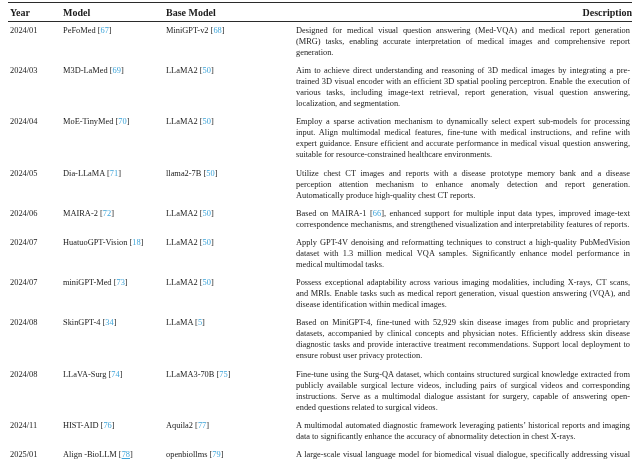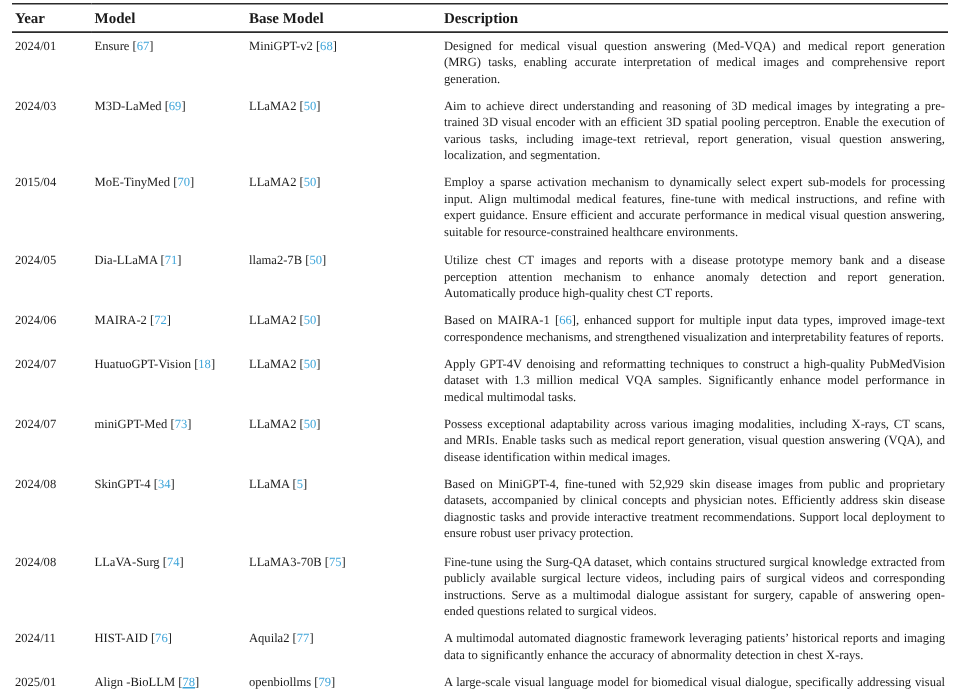--- a/index.html
+++ b/index.html
@@ -43,21 +43,21 @@
     hyphens: auto;
     -webkit-hyphens: auto;
   }
   .cite-num {
     text-decoration: none;
     cursor: pointer;
   }
   .col-year  { width: 53px; }
   .col-model { width: 103px; }
   .col-base  { width: 130px; }
-  .col-desc  { width: 338px; }
+  .col-desc  { width: 338px; text-align: right; }
 </style>
 </head>
 <body>
 
 <div class="page">
   <table class="paper-table">
     <colgroup>
       <col class="col-year">
         <col class="col-model">
         <col class="col-base">
@@ -67,32 +67,32 @@
       <tr>
           <th class="col-year">Year</th>
           <th class="col-model">Model</th>
           <th class="col-base">Base Model</th>
           <th class="col-desc">Description</th>
         </tr>
     </thead>
     <tbody>
         <tr>
           <td class="col-year">2024/01</td>
-          <td class="col-model"><span>Ensure </span>[<span class="cite-num" style="color: rgb(61, 164, 217);">67</span>]</td>
+          <td class="col-model"><span>PeFoMed </span>[<span class="cite-num" style="color: rgb(61, 164, 217);">67</span>]</td>
           <td class="col-base"><span>MiniGPT-v2 </span>[<span class="cite-num" style="color: rgb(61, 164, 217);">68</span>]</td>
           <td class="col-desc"><span>Designed for medical visual question answering (Med-VQA) and medical report generation (MRG) tasks, enabling accurate interpretation of medical images and comprehensive report generation.</span></td>
         </tr>
         <tr>
           <td class="col-year">2024/03</td>
           <td class="col-model"><span>M3D-LaMed </span>[<span class="cite-num" style="color: rgb(61, 164, 217);">69</span>]</td>
           <td class="col-base"><span>LLaMA2 </span>[<span class="cite-num" style="color: rgb(61, 164, 217);">50</span>]</td>
           <td class="col-desc"><span>Aim to achieve direct understanding and reasoning of 3D medical images by integrating a pre-trained 3D visual encoder with an efficient 3D spatial pooling perceptron. Enable the execution of various tasks, including image-text retrieval, report generation, visual question answering, localization, and segmentation.</span></td>
         </tr>
         <tr>
-          <td class="col-year">2015/04</td>
+          <td class="col-year">2024/04</td>
           <td class="col-model"><span>MoE-TinyMed </span>[<span class="cite-num" style="color: rgb(61, 164, 217);">70</span>]</td>
           <td class="col-base"><span>LLaMA2 </span>[<span class="cite-num" style="color: rgb(61, 164, 217);">50</span>]</td>
           <td class="col-desc"><span>Employ a sparse activation mechanism to dynamically select expert sub-models for processing input. Align multimodal medical features, fine-tune with medical instructions, and refine with expert guidance. Ensure efficient and accurate performance in medical visual question answering, suitable for resource-constrained healthcare environments.</span></td>
         </tr>
         <tr>
           <td class="col-year">2024/05</td>
           <td class="col-model"><span>Dia-LLaMA </span>[<span class="cite-num" style="color: rgb(61, 164, 217);">71</span>]</td>
           <td class="col-base"><span>llama2-7B </span>[<span class="cite-num" style="color: rgb(61, 164, 217);">50</span>]</td>
           <td class="col-desc"><span>Utilize chest CT images and reports with a disease prototype memory bank and a disease perception attention mechanism to enhance anomaly detection and report generation. Automatically produce high-quality chest CT reports.</span></td>
         </tr>

